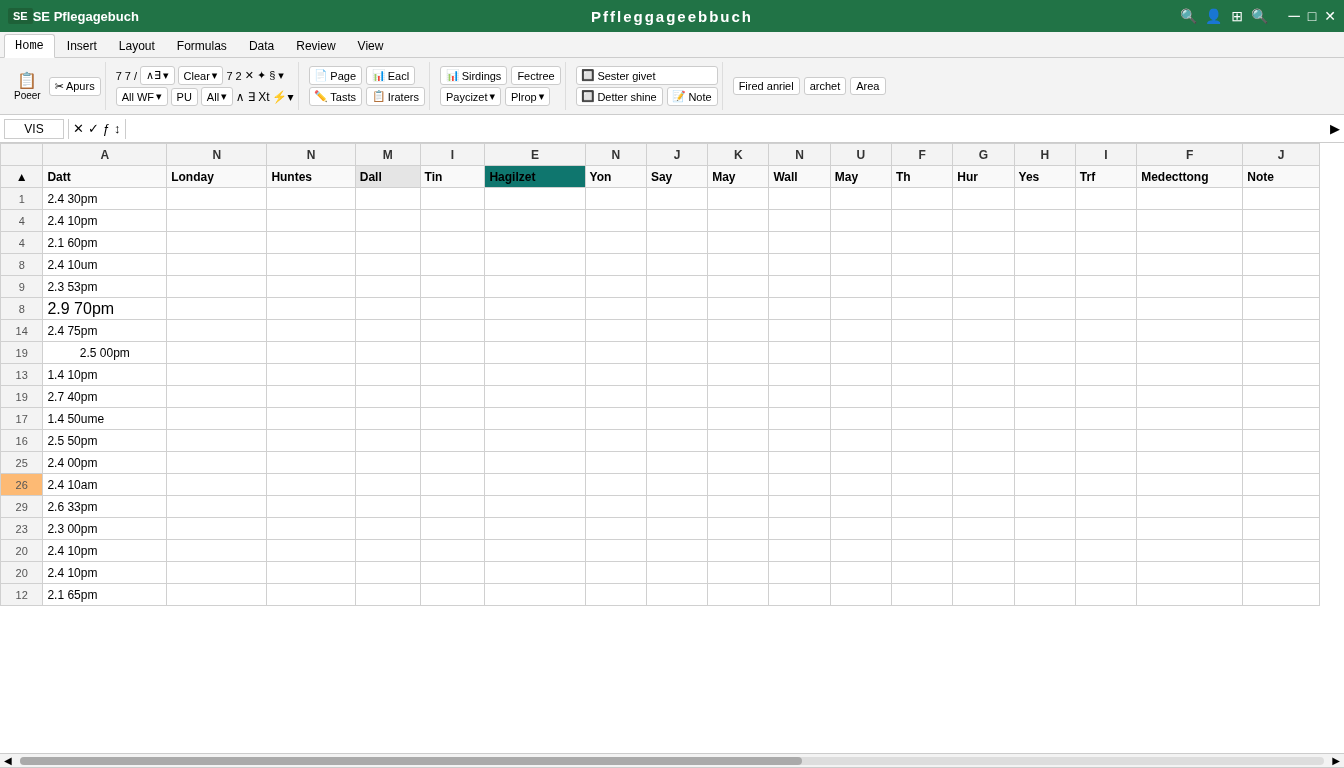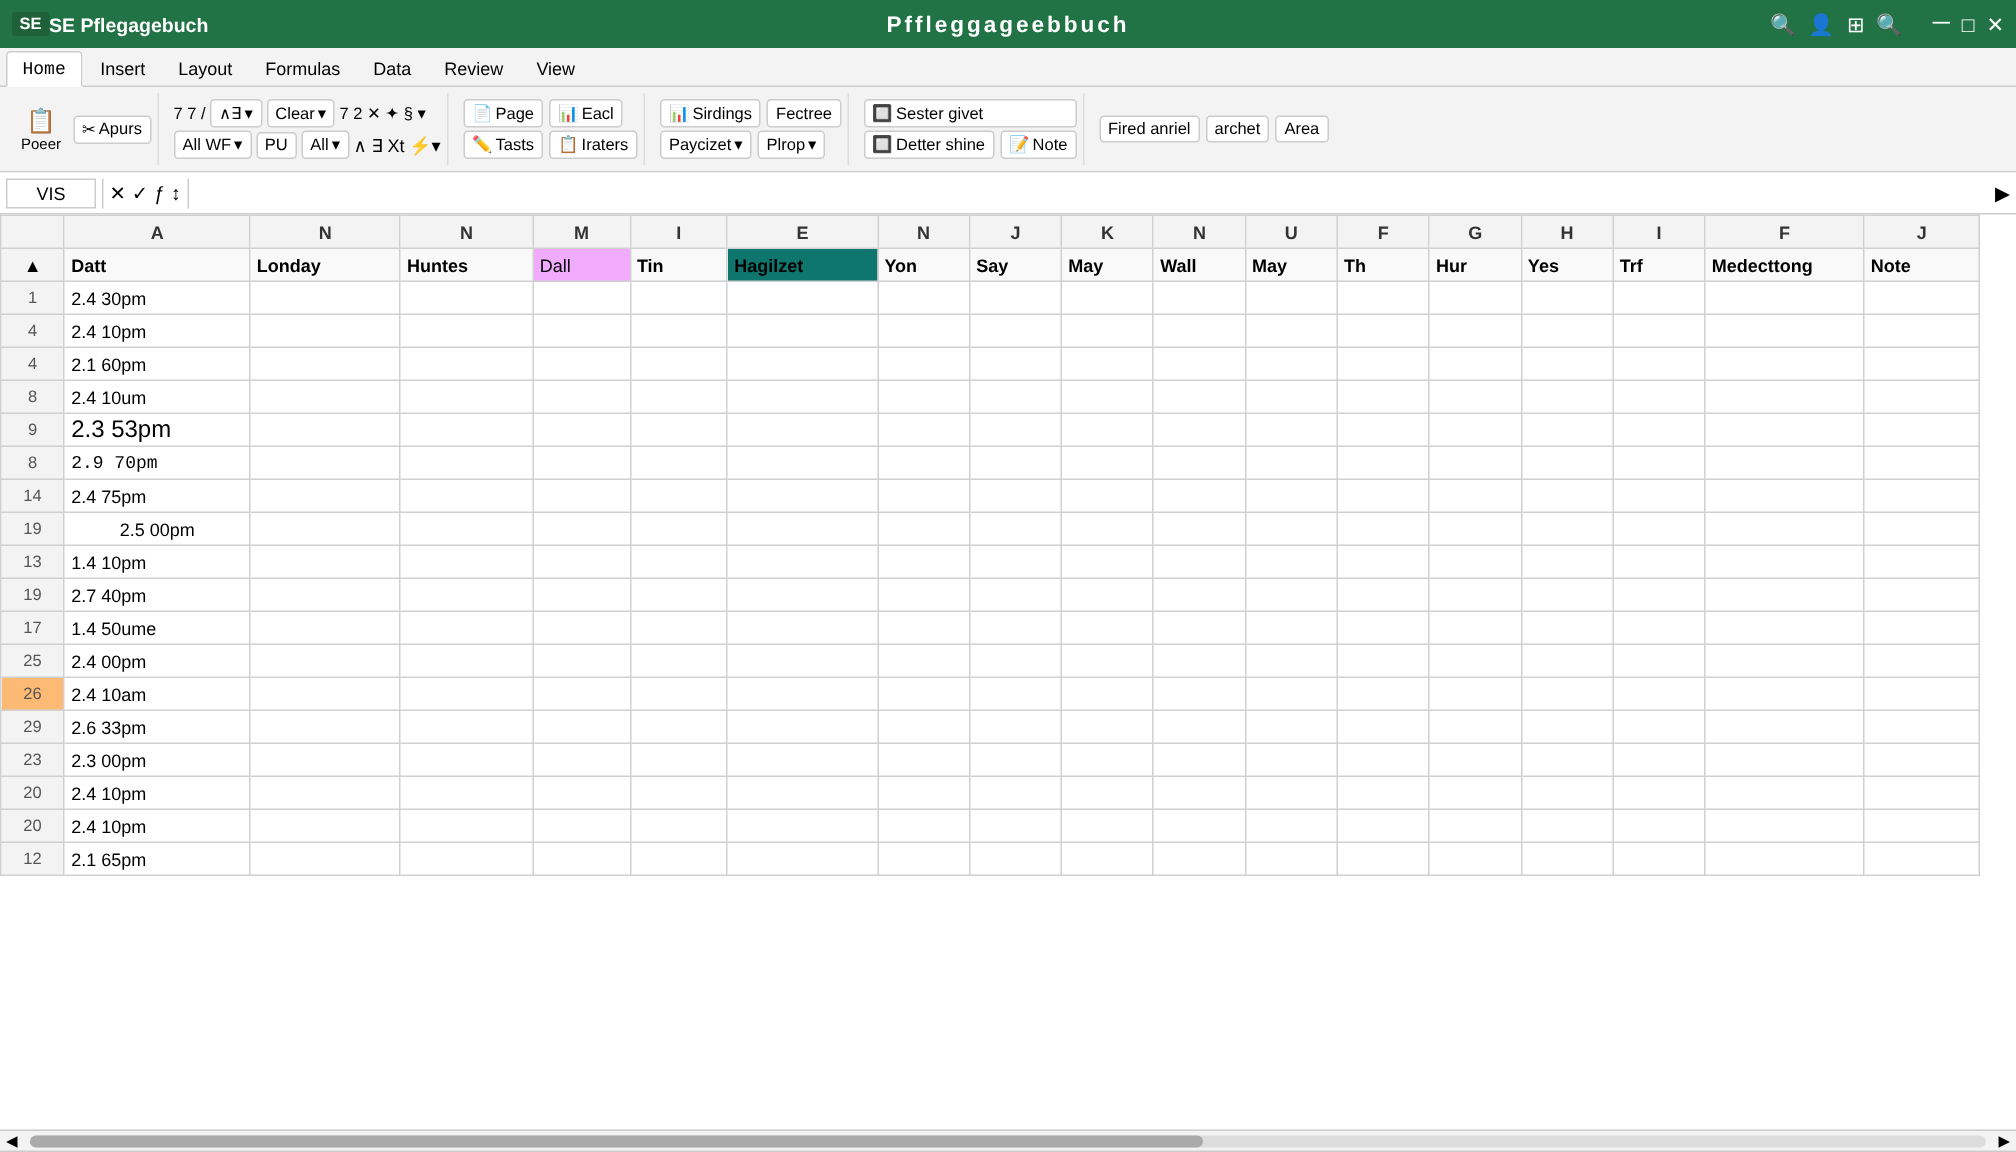--- a/index.html
+++ b/index.html
@@ -263,21 +263,21 @@
         <th class="col-header" style="background:#f3f3f3;text-align:center;font-weight:600;height:22px;border:1px solid #d0d0d0;padding:0 4px;">I</th>
         <th class="col-header" style="background:#f3f3f3;text-align:center;font-weight:600;height:22px;border:1px solid #d0d0d0;padding:0 4px;">F</th>
         <th class="col-header" style="background:#f3f3f3;text-align:center;font-weight:600;height:22px;border:1px solid #d0d0d0;padding:0 4px;">J</th>
       </tr>
 
       <tr>
         <td style="background:#f3f3f3;border:1px solid #d0d0d0;text-align:center;">▲</td>
         <td style="background:#f9f9f9;border:1px solid #d0d0d0;padding:0 4px;font-weight:600;">Datt</td>
         <td style="background:#f9f9f9;border:1px solid #d0d0d0;padding:0 4px;font-weight:600;">Londay</td>
         <td style="background:#f9f9f9;border:1px solid #d0d0d0;padding:0 4px;font-weight:600;">Huntes</td>
-        <td style="background:#f0abfc;border:1px solid #d0d0d0;padding:0 4px;font-weight:400;">Dall</td>
+        <td style="background:#e5e5e5;border:1px solid #d0d0d0;padding:0 4px;font-weight:700;">Dall</td>
         <td style="background:#f9f9f9;border:1px solid #d0d0d0;padding:0 4px;font-weight:600;">Tin</td>
         <td style="background:#0f766e;border:1px solid #d0d0d0;padding:0 4px;font-weight:600;">Hagilzet</td>
         <td style="background:#f9f9f9;border:1px solid #d0d0d0;padding:0 4px;font-weight:600;">Yon</td>
         <td style="background:#f9f9f9;border:1px solid #d0d0d0;padding:0 4px;font-weight:600;">Say</td>
         <td style="background:#f9f9f9;border:1px solid #d0d0d0;padding:0 4px;font-weight:600;">May</td>
         <td style="background:#f9f9f9;border:1px solid #d0d0d0;padding:0 4px;font-weight:600;">Wall</td>
         <td style="background:#f9f9f9;border:1px solid #d0d0d0;padding:0 4px;font-weight:600;">May</td>
         <td style="background:#f9f9f9;border:1px solid #d0d0d0;padding:0 4px;font-weight:600;">Th</td>
         <td style="background:#f9f9f9;border:1px solid #d0d0d0;padding:0 4px;font-weight:600;">Hur</td>
         <td style="background:#f9f9f9;border:1px solid #d0d0d0;padding:0 4px;font-weight:600;">Yes</td>
@@ -362,41 +362,41 @@
           <td style="border: 1px solid rgb(208, 208, 208); height: 22px; padding: 0px 4px; font-size: 12px;"></td>
           <td style="border: 1px solid rgb(208, 208, 208); height: 22px; padding: 0px 4px; font-size: 12px;"></td>
           <td style="border: 1px solid rgb(208, 208, 208); height: 22px; padding: 0px 4px; font-size: 12px;"></td>
           <td style="border: 1px solid rgb(208, 208, 208); height: 22px; padding: 0px 4px; font-size: 12px;"></td>
           <td style="border: 1px solid rgb(208, 208, 208); height: 22px; padding: 0px 4px; font-size: 12px;"></td>
           <td style="border: 1px solid rgb(208, 208, 208); height: 22px; padding: 0px 4px; font-size: 12px;"></td>
           <td style="border: 1px solid rgb(208, 208, 208); height: 22px; padding: 0px 4px; font-size: 12px;"></td>
         </tr>
         <tr>
           <td style="background: rgb(243, 243, 243); text-align: center; border: 1px solid rgb(208, 208, 208); font-size: 11px; color: rgb(85, 85, 85); width: 36px;">9</td>
-          <td style="border: 1px solid rgb(208, 208, 208); height: 22px; padding: 0px 4px; font-size: 16px;">2.3 53pm</td>
+          <td style="border: 1px solid rgb(208, 208, 208); height: 22px; padding: 0px 4px; font-size: 12px;">2.3 53pm</td>
           <td style="border: 1px solid rgb(208, 208, 208); height: 22px; padding: 0px 4px; font-size: 12px;"></td>
           <td style="border: 1px solid rgb(208, 208, 208); height: 22px; padding: 0px 4px; font-size: 12px;"></td>
           <td style="border: 1px solid rgb(208, 208, 208); height: 22px; padding: 0px 4px; font-size: 12px;"></td>
           <td style="border: 1px solid rgb(208, 208, 208); height: 22px; padding: 0px 4px; font-size: 12px;"></td>
           <td style="border: 1px solid rgb(208, 208, 208); height: 22px; padding: 0px 4px; font-size: 12px;"></td>
           <td style="border: 1px solid rgb(208, 208, 208); height: 22px; padding: 0px 4px; font-size: 12px;"></td>
           <td style="border: 1px solid rgb(208, 208, 208); height: 22px; padding: 0px 4px; font-size: 12px;"></td>
           <td style="border: 1px solid rgb(208, 208, 208); height: 22px; padding: 0px 4px; font-size: 12px;"></td>
           <td style="border: 1px solid rgb(208, 208, 208); height: 22px; padding: 0px 4px; font-size: 12px;"></td>
           <td style="border: 1px solid rgb(208, 208, 208); height: 22px; padding: 0px 4px; font-size: 12px;"></td>
           <td style="border: 1px solid rgb(208, 208, 208); height: 22px; padding: 0px 4px; font-size: 12px;"></td>
           <td style="border: 1px solid rgb(208, 208, 208); height: 22px; padding: 0px 4px; font-size: 12px;"></td>
           <td style="border: 1px solid rgb(208, 208, 208); height: 22px; padding: 0px 4px; font-size: 12px;"></td>
           <td style="border: 1px solid rgb(208, 208, 208); height: 22px; padding: 0px 4px; font-size: 12px;"></td>
           <td style="border: 1px solid rgb(208, 208, 208); height: 22px; padding: 0px 4px; font-size: 12px;"></td>
           <td style="border: 1px solid rgb(208, 208, 208); height: 22px; padding: 0px 4px; font-size: 12px;"></td>
         </tr>
         <tr>
           <td style="background: rgb(243, 243, 243); text-align: center; border: 1px solid rgb(208, 208, 208); font-size: 11px; color: rgb(85, 85, 85); width: 36px;">8</td>
-          <td style="border: 1px solid rgb(208, 208, 208); height: 22px; padding: 0px 4px; font-size: 12px; font-family: Liberation Mono, monospace;">2.9 70pm</td>
+          <td style="border: 1px solid rgb(208, 208, 208); height: 22px; padding: 0px 4px; font-size: 16px;">2.9 70pm</td>
           <td style="border: 1px solid rgb(208, 208, 208); height: 22px; padding: 0px 4px; font-size: 12px;"></td>
           <td style="border: 1px solid rgb(208, 208, 208); height: 22px; padding: 0px 4px; font-size: 12px;"></td>
           <td style="border: 1px solid rgb(208, 208, 208); height: 22px; padding: 0px 4px; font-size: 12px;"></td>
           <td style="border: 1px solid rgb(208, 208, 208); height: 22px; padding: 0px 4px; font-size: 12px;"></td>
           <td style="border: 1px solid rgb(208, 208, 208); height: 22px; padding: 0px 4px; font-size: 12px;"></td>
           <td style="border: 1px solid rgb(208, 208, 208); height: 22px; padding: 0px 4px; font-size: 12px;"></td>
           <td style="border: 1px solid rgb(208, 208, 208); height: 22px; padding: 0px 4px; font-size: 12px;"></td>
           <td style="border: 1px solid rgb(208, 208, 208); height: 22px; padding: 0px 4px; font-size: 12px;"></td>
           <td style="border: 1px solid rgb(208, 208, 208); height: 22px; padding: 0px 4px; font-size: 12px;"></td>
           <td style="border: 1px solid rgb(208, 208, 208); height: 22px; padding: 0px 4px; font-size: 12px;"></td>
@@ -483,20 +483,40 @@
           <td style="border: 1px solid rgb(208, 208, 208); height: 22px; padding: 0px 4px; font-size: 12px;"></td>
           <td style="border: 1px solid rgb(208, 208, 208); height: 22px; padding: 0px 4px; font-size: 12px;"></td>
           <td style="border: 1px solid rgb(208, 208, 208); height: 22px; padding: 0px 4px; font-size: 12px;"></td>
           <td style="border: 1px solid rgb(208, 208, 208); height: 22px; padding: 0px 4px; font-size: 12px;"></td>
           <td style="border: 1px solid rgb(208, 208, 208); height: 22px; padding: 0px 4px; font-size: 12px;"></td>
           <td style="border: 1px solid rgb(208, 208, 208); height: 22px; padding: 0px 4px; font-size: 12px;"></td>
         </tr>
         <tr>
           <td style="background: rgb(243, 243, 243); text-align: center; border: 1px solid rgb(208, 208, 208); font-size: 11px; color: rgb(85, 85, 85); width: 36px;">17</td>
           <td style="border: 1px solid rgb(208, 208, 208); height: 22px; padding: 0px 4px; font-size: 12px;">1.4 50ume</td>
+          <td style="border: 1px solid rgb(208, 208, 208); height: 22px; padding: 0px 4px; font-size: 12px;"></td>
+          <td style="border: 1px solid rgb(208, 208, 208); height: 22px; padding: 0px 4px; font-size: 12px;"></td>
+          <td style="border: 1px solid rgb(208, 208, 208); height: 22px; padding: 0px 4px; font-size: 12px;"></td>
+          <td style="border: 1px solid rgb(208, 208, 208); height: 22px; padding: 0px 4px; font-size: 12px;"></td>
+          <td style="border: 1px solid rgb(208, 208, 208); height: 22px; padding: 0px 4px; font-size: 12px;"></td>
+          <td style="border: 1px solid rgb(208, 208, 208); height: 22px; padding: 0px 4px; font-size: 12px;"></td>
+          <td style="border: 1px solid rgb(208, 208, 208); height: 22px; padding: 0px 4px; font-size: 12px;"></td>
+          <td style="border: 1px solid rgb(208, 208, 208); height: 22px; padding: 0px 4px; font-size: 12px;"></td>
+          <td style="border: 1px solid rgb(208, 208, 208); height: 22px; padding: 0px 4px; font-size: 12px;"></td>
+          <td style="border: 1px solid rgb(208, 208, 208); height: 22px; padding: 0px 4px; font-size: 12px;"></td>
+          <td style="border: 1px solid rgb(208, 208, 208); height: 22px; padding: 0px 4px; font-size: 12px;"></td>
+          <td style="border: 1px solid rgb(208, 208, 208); height: 22px; padding: 0px 4px; font-size: 12px;"></td>
+          <td style="border: 1px solid rgb(208, 208, 208); height: 22px; padding: 0px 4px; font-size: 12px;"></td>
+          <td style="border: 1px solid rgb(208, 208, 208); height: 22px; padding: 0px 4px; font-size: 12px;"></td>
+          <td style="border: 1px solid rgb(208, 208, 208); height: 22px; padding: 0px 4px; font-size: 12px;"></td>
+          <td style="border: 1px solid rgb(208, 208, 208); height: 22px; padding: 0px 4px; font-size: 12px;"></td>
+        </tr>
+        <tr>
+          <td style="background: rgb(243, 243, 243); text-align: center; border: 1px solid rgb(208, 208, 208); font-size: 11px; color: rgb(85, 85, 85); width: 36px;">16</td>
+          <td style="border: 1px solid rgb(208, 208, 208); height: 22px; padding: 0px 4px; font-size: 12px;">2.5 50pm</td>
           <td style="border: 1px solid rgb(208, 208, 208); height: 22px; padding: 0px 4px; font-size: 12px;"></td>
           <td style="border: 1px solid rgb(208, 208, 208); height: 22px; padding: 0px 4px; font-size: 12px;"></td>
           <td style="border: 1px solid rgb(208, 208, 208); height: 22px; padding: 0px 4px; font-size: 12px;"></td>
           <td style="border: 1px solid rgb(208, 208, 208); height: 22px; padding: 0px 4px; font-size: 12px;"></td>
           <td style="border: 1px solid rgb(208, 208, 208); height: 22px; padding: 0px 4px; font-size: 12px;"></td>
           <td style="border: 1px solid rgb(208, 208, 208); height: 22px; padding: 0px 4px; font-size: 12px;"></td>
           <td style="border: 1px solid rgb(208, 208, 208); height: 22px; padding: 0px 4px; font-size: 12px;"></td>
           <td style="border: 1px solid rgb(208, 208, 208); height: 22px; padding: 0px 4px; font-size: 12px;"></td>
           <td style="border: 1px solid rgb(208, 208, 208); height: 22px; padding: 0px 4px; font-size: 12px;"></td>
           <td style="border: 1px solid rgb(208, 208, 208); height: 22px; padding: 0px 4px; font-size: 12px;"></td>

